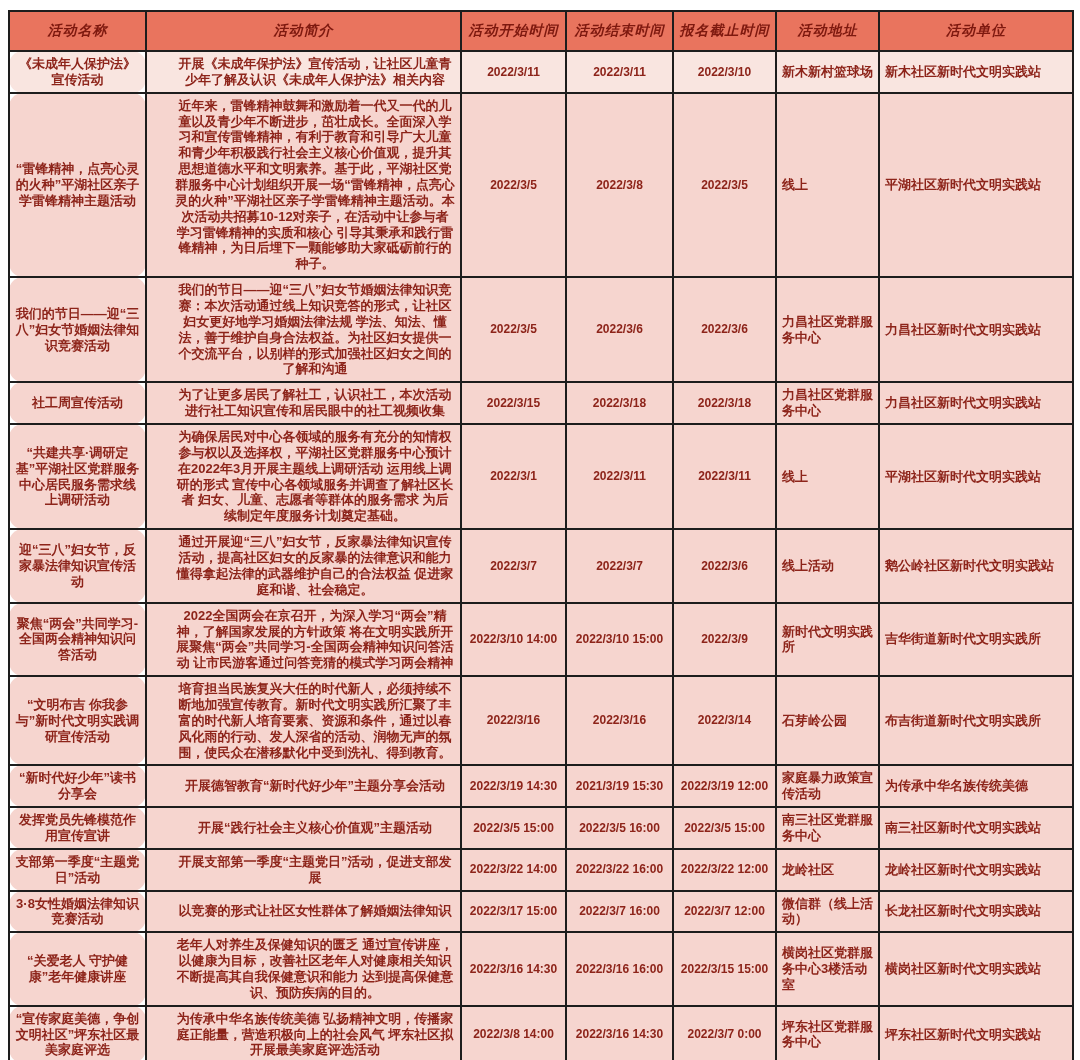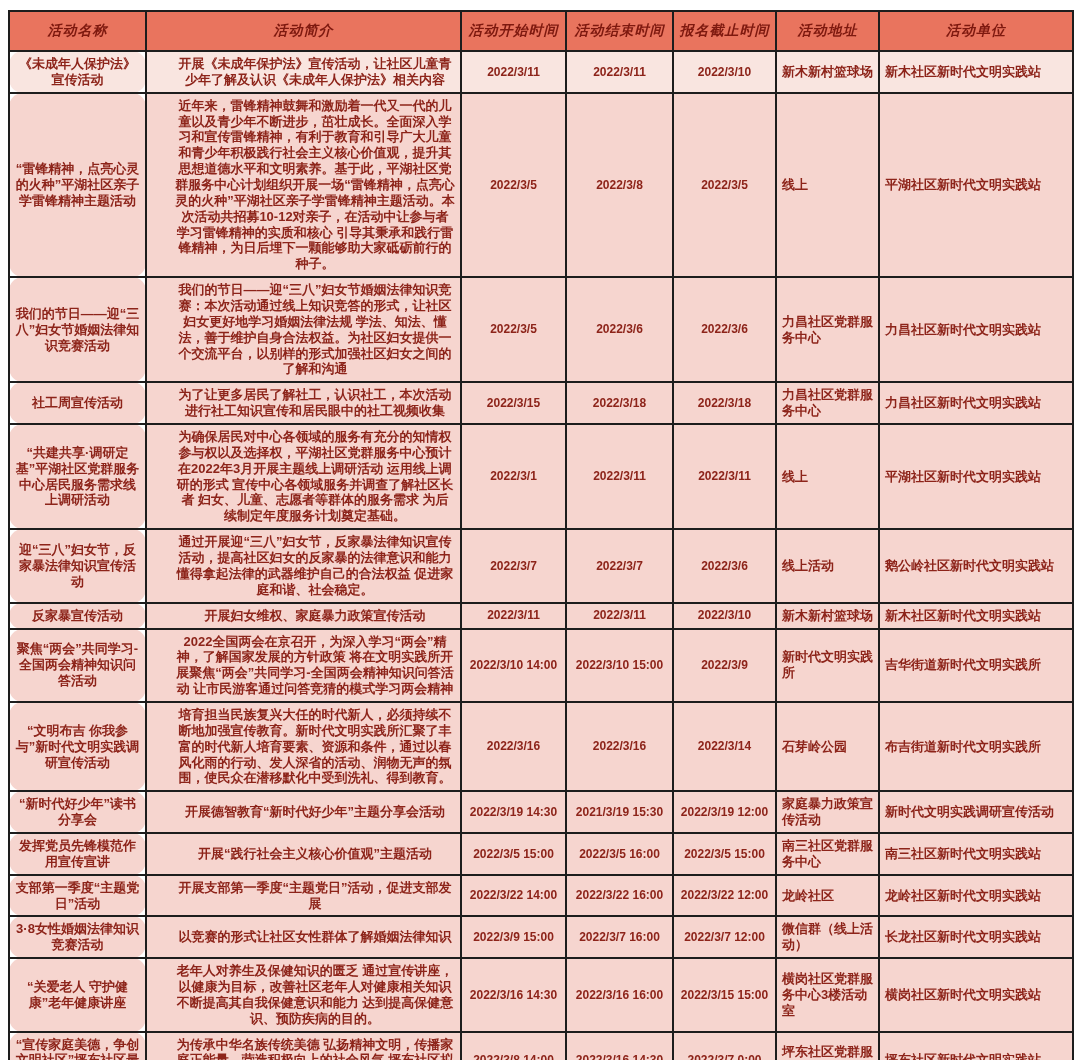--- a/index.html
+++ b/index.html
@@ -114,29 +114,20 @@
         <tr>
     <td class="c-name">迎“三八”妇女节，反家暴法律知识宣传活动</td>
     <td class="c-desc">通过开展迎“三八”妇女节，反家暴法律知识宣传活动，提高社区妇女的反家暴的法律意识和能力 懂得拿起法律的武器维护自己的合法权益 促进家庭和谐、社会稳定。</td>
     <td class="c-date">2022/3/7</td>
     <td class="c-date">2022/3/7</td>
     <td class="c-date">2022/3/6</td>
     <td class="c-loc">线上活动</td>
     <td class="c-unit">鹅公岭社区新时代文明实践站</td>
   </tr>
         <tr>
-    <td class="c-name">反家暴宣传活动</td>
-    <td class="c-desc">开展妇女维权、家庭暴力政策宣传活动</td>
-    <td class="c-date">2022/3/11</td>
-    <td class="c-date">2022/3/11</td>
-    <td class="c-date">2022/3/10</td>
-    <td class="c-loc">新木新村篮球场</td>
-    <td class="c-unit">新木社区新时代文明实践站</td>
-  </tr>
-        <tr>
     <td class="c-name">聚焦“两会”共同学习-全国两会精神知识问答活动</td>
     <td class="c-desc">2022全国两会在京召开，为深入学习“两会”精神，了解国家发展的方针政策 将在文明实践所开展聚焦“两会”共同学习-全国两会精神知识问答活动 让市民游客通过问答竞猜的模式学习两会精神</td>
     <td class="c-date">2022/3/10 14:00</td>
     <td class="c-date">2022/3/10 15:00</td>
     <td class="c-date">2022/3/9</td>
     <td class="c-loc">新时代文明实践所</td>
     <td class="c-unit">吉华街道新时代文明实践所</td>
   </tr>
         <tr>
     <td class="c-name">“文明布吉 你我参与”新时代文明实践调研宣传活动</td>
@@ -147,21 +138,21 @@
     <td class="c-loc">石芽岭公园</td>
     <td class="c-unit">布吉街道新时代文明实践所</td>
   </tr>
         <tr>
     <td class="c-name">“新时代好少年”读书分享会</td>
     <td class="c-desc">开展德智教育“新时代好少年”主题分享会活动</td>
     <td class="c-date">2022/3/19 14:30</td>
     <td class="c-date">2021/3/19 15:30</td>
     <td class="c-date">2022/3/19 12:00</td>
     <td class="c-loc">家庭暴力政策宣传活动</td>
-    <td class="c-unit">新时代文明实践调研宣传活动</td>
+    <td class="c-unit">为传承中华名族传统美德</td>
   </tr>
         <tr>
     <td class="c-name">发挥党员先锋模范作用宣传宣讲</td>
     <td class="c-desc">开展“践行社会主义核心价值观”主题活动</td>
     <td class="c-date">2022/3/5 15:00</td>
     <td class="c-date">2022/3/5 16:00</td>
     <td class="c-date">2022/3/5 15:00</td>
     <td class="c-loc">南三社区党群服务中心</td>
     <td class="c-unit">南三社区新时代文明实践站</td>
   </tr>
@@ -170,21 +161,21 @@
     <td class="c-desc">开展支部第一季度“主题党日”活动，促进支部发展</td>
     <td class="c-date">2022/3/22 14:00</td>
     <td class="c-date">2022/3/22 16:00</td>
     <td class="c-date">2022/3/22 12:00</td>
     <td class="c-loc">龙岭社区</td>
     <td class="c-unit">龙岭社区新时代文明实践站</td>
   </tr>
         <tr>
     <td class="c-name">3·8女性婚姻法律知识竞赛活动</td>
     <td class="c-desc">以竞赛的形式让社区女性群体了解婚姻法律知识</td>
-    <td class="c-date">2022/3/9 15:00</td>
+    <td class="c-date">2022/3/17 15:00</td>
     <td class="c-date">2022/3/7 16:00</td>
     <td class="c-date">2022/3/7 12:00</td>
     <td class="c-loc">微信群（线上活动）</td>
     <td class="c-unit">长龙社区新时代文明实践站</td>
   </tr>
         <tr>
     <td class="c-name">“关爱老人 守护健康”老年健康讲座</td>
     <td class="c-desc">老年人对养生及保健知识的匮乏 通过宣传讲座，以健康为目标，改善社区老年人对健康相关知识 不断提高其自我保健意识和能力 达到提高保健意识、预防疾病的目的。</td>
     <td class="c-date">2022/3/16 14:30</td>
     <td class="c-date">2022/3/16 16:00</td>

